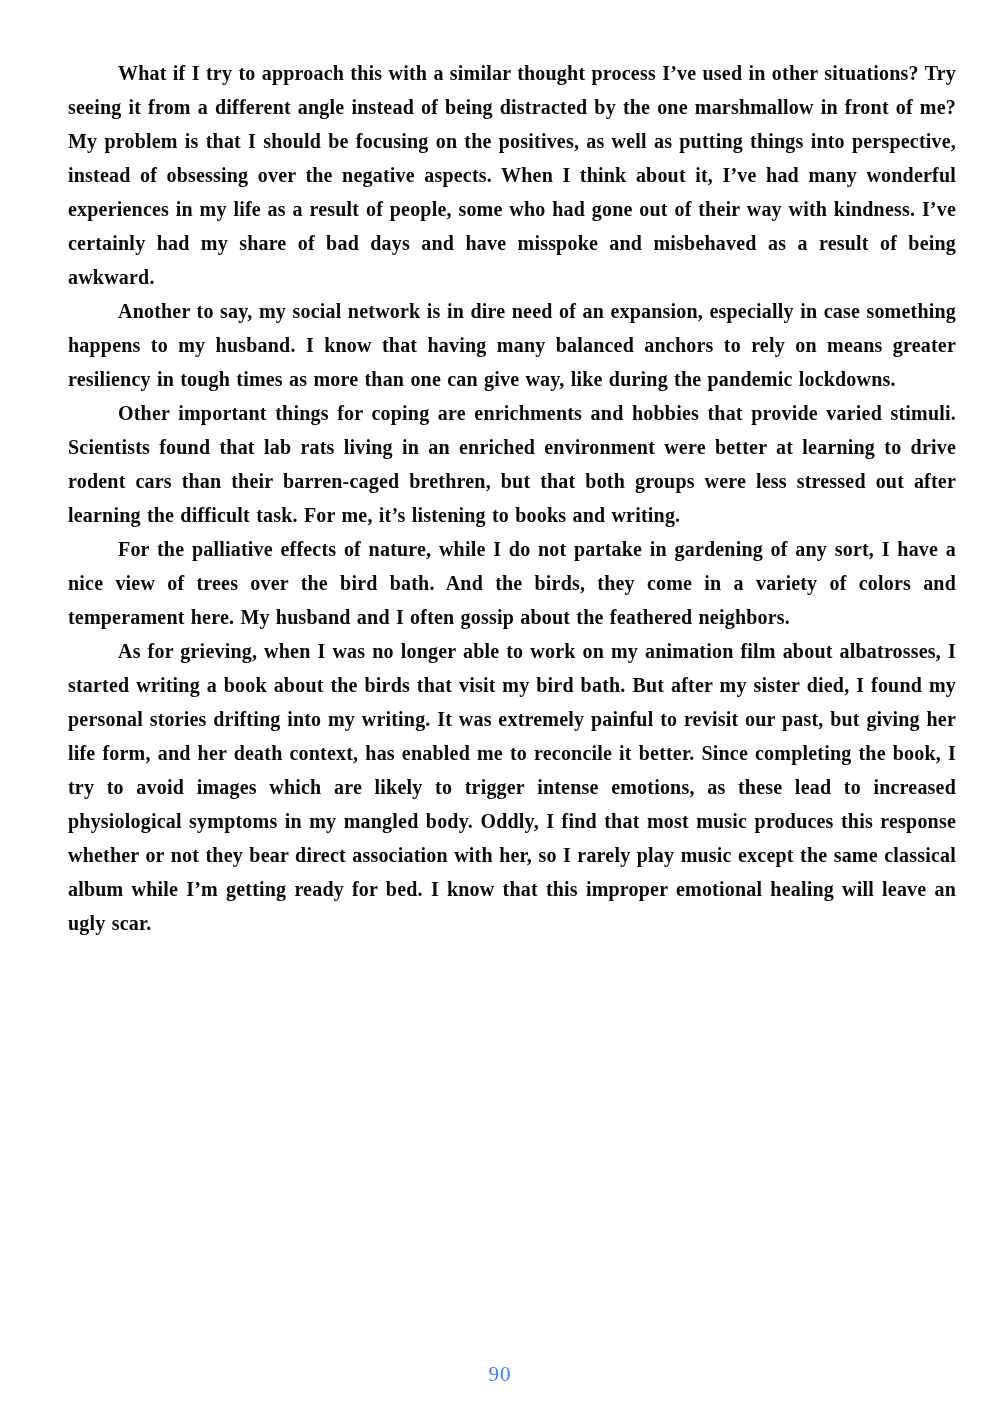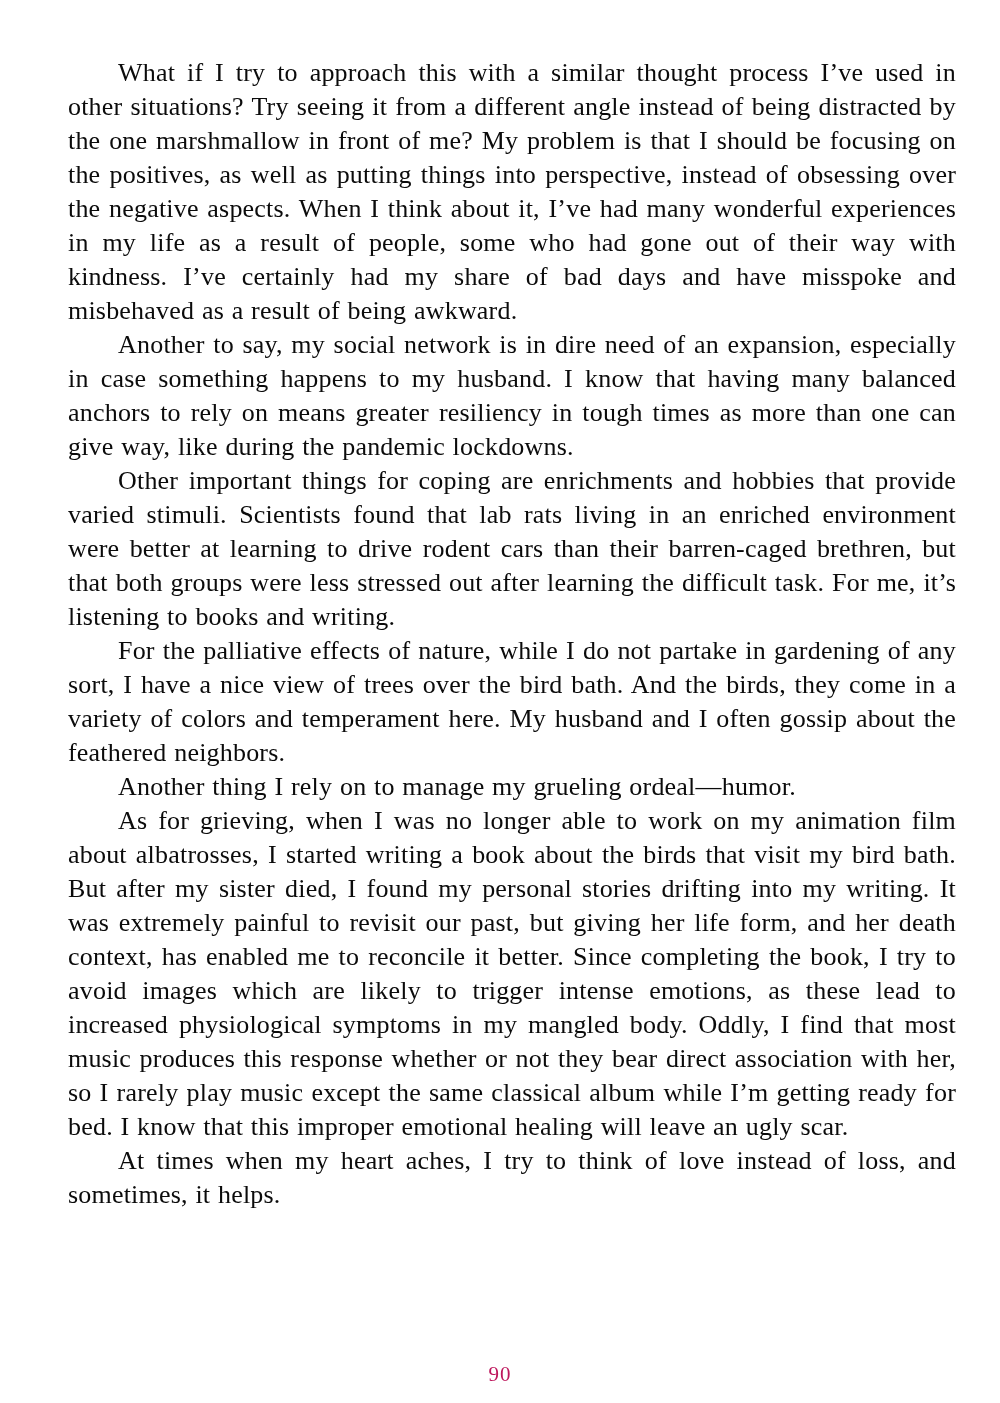--- a/index.html
+++ b/index.html
@@ -24,45 +24,44 @@
     background: #ffffff;
   }
   .text-block {
     position: absolute;
     top: 56px;
     left: 68px;
     width: 888px;
   }
   .text-block p {
     margin: 0;
-    font-size: 26px;
+    font-size: 20px;
     line-height: 34px;
     text-indent: 50px;
     text-align: justify;
     letter-spacing: 0.2px;
     word-spacing: 1px;
+    font-weight: bold;
   }
   .page-number {
     position: absolute;
     top: 1362px;
     left: 0;
     width: 1000px;
     text-align: center;
     font-size: 21px;
     letter-spacing: 1px;
-    color: #be185d;
+    color: #3b82f6;
   }
 </style>
 </head>
 <body>
 
 <div class="page">
   <div class="text-block">
     <p>What if I try to approach this with a similar thought process I’ve used in other situations? Try seeing it from a different angle instead of being distracted by the one marshmallow in front of me? My problem is that I should be focusing on the positives, as well as putting things into perspective, instead of obsessing over the negative aspects. When I think about it, I’ve had many wonderful experiences in my life as a result of people, some who had gone out of their way with kindness. I’ve certainly had my share of bad days and have misspoke and misbehaved as a result of being awkward.</p>
     <p>Another to say, my social network is in dire need of an expansion, especially in case something happens to my husband. I know that having many balanced anchors to rely on means greater resiliency in tough times as more than one can give way, like during the pandemic lockdowns.</p>
     <p>Other important things for coping are enrichments and hobbies that provide varied stimuli. Scientists found that lab rats living in an enriched environment were better at learning to drive rodent cars than their barren-caged brethren, but that both groups were less stressed out after learning the difficult task. For me, it’s listening to books and writing.</p>
     <p>For the palliative effects of nature, while I do not partake in gardening of any sort, I have a nice view of trees over the bird bath. And the birds, they come in a variety of colors and temperament here. My husband and I often gossip about the feathered neighbors.</p>
-    <p>Another thing I rely on to manage my grueling ordeal—humor.</p>
     <p>As for grieving, when I was no longer able to work on my animation film about albatrosses, I started writing a book about the birds that visit my bird bath. But after my sister died, I found my personal stories drifting into my writing. It was extremely painful to revisit our past, but giving her life form, and her death context, has enabled me to reconcile it better. Since completing the book, I try to avoid images which are likely to trigger intense emotions, as these lead to increased physiological symptoms in my mangled body. Oddly, I find that most music produces this response whether or not they bear direct association with her, so I rarely play music except the same classical album while I’m getting ready for bed. I know that this improper emotional healing will leave an ugly scar.</p>
-    <p>At times when my heart aches, I try to think of love instead of loss, and sometimes, it helps.</p>
   </div>
   <div class="page-number">90</div>
 </div>
 
 </body></html>

